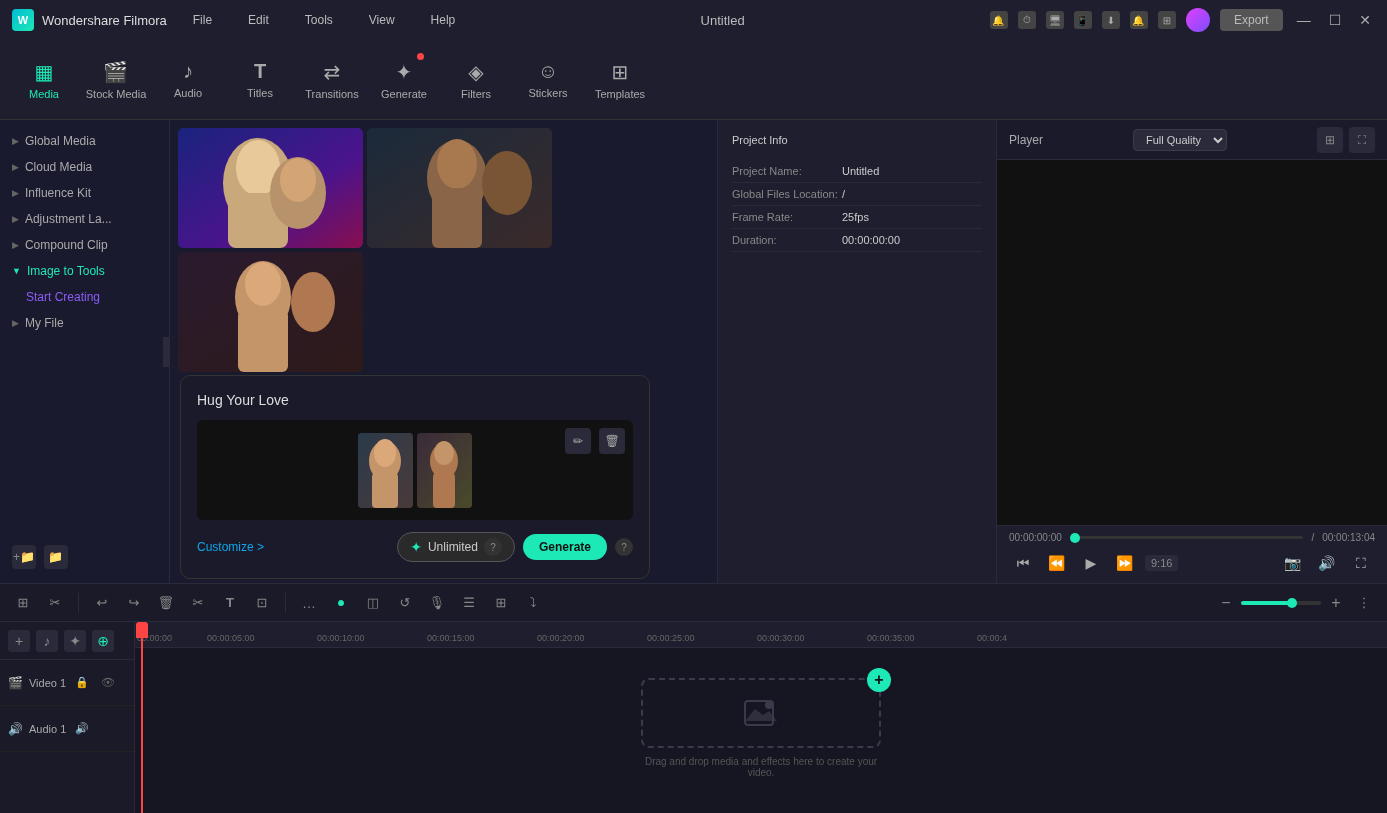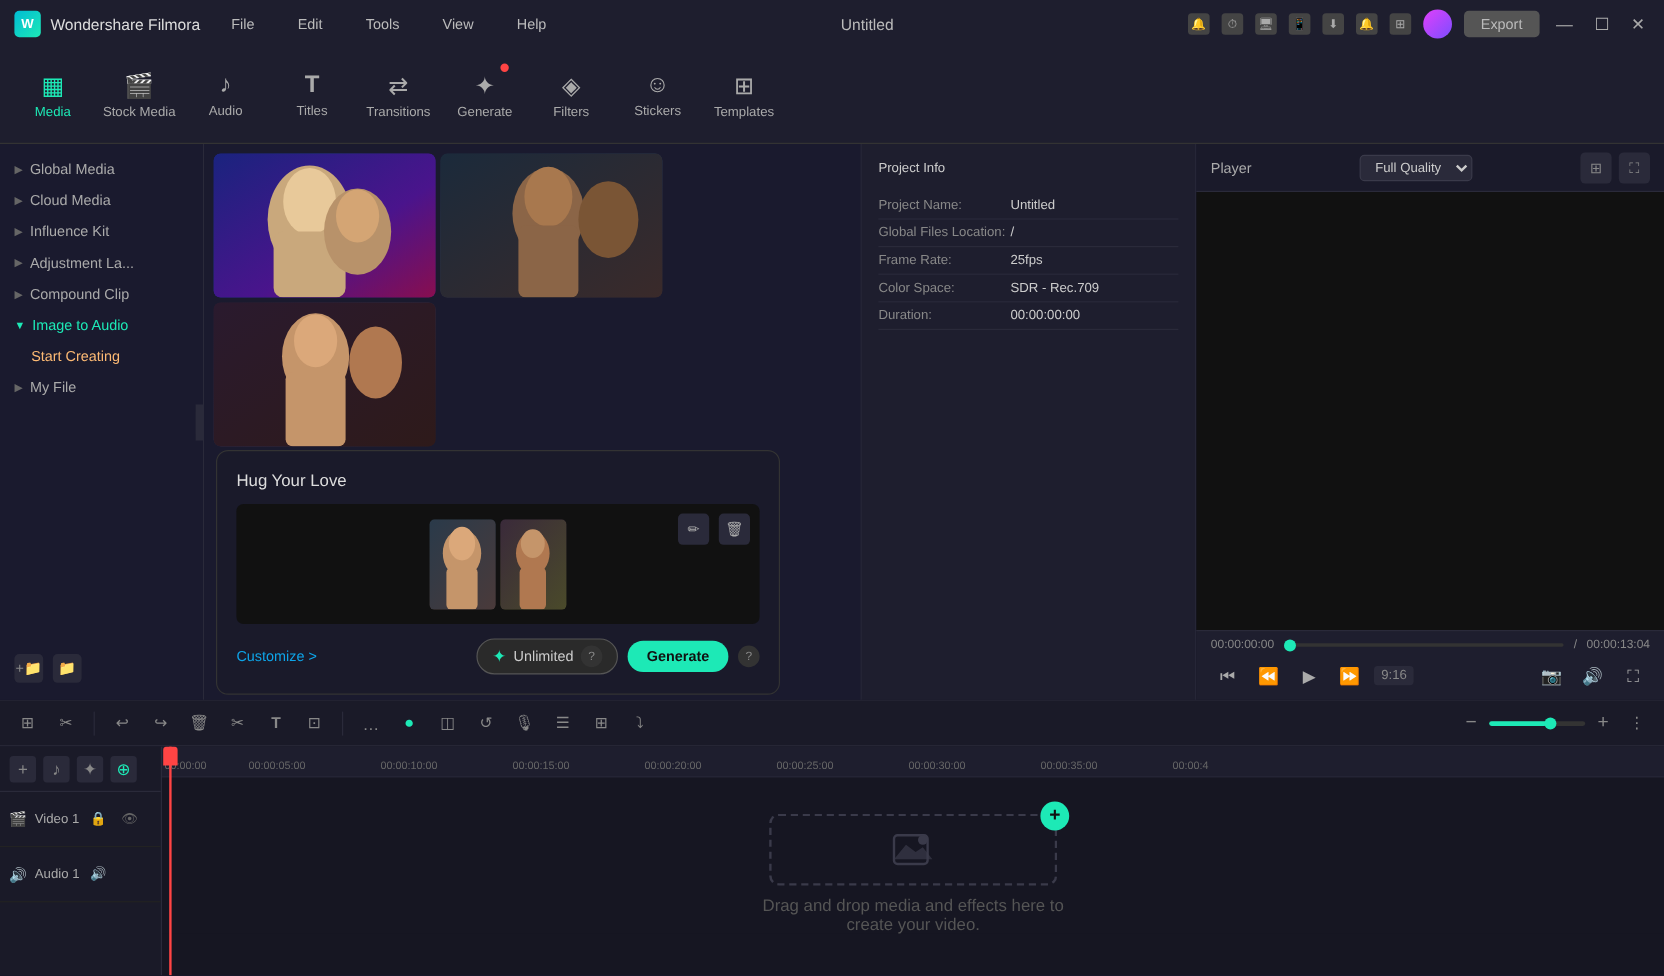--- a/index.html
+++ b/index.html
@@ -118,21 +118,21 @@
 
     #timeline-tracks-top { display: flex; align-items: center; padding: 6px 8px; gap: 6px; border-bottom: 1px solid #2a2a3a; height: 38px; }
     .tl-add-btn { width: 22px; height: 22px; background: #2a2a3a; border-radius: 3px; display: flex; align-items: center; justify-content: center; font-size: 14px; color: #888; cursor: pointer; }
 
     #playhead { position: absolute; top: 0; left: 0; width: 2px; height: 100%; background: #ff4444; z-index: 10; }
     #playhead-top { width: 10px; height: 14px; background: #ff4444; border-radius: 3px 3px 0 0; position: absolute; top: 0; left: -4px; }
 
     #drop-zone { display: flex; flex-direction: column; align-items: center; justify-content: center; height: 130px; margin-top: 10px; }
     .drop-zone-box { width: 240px; height: 70px; border: 2px dashed #3a3a4a; border-radius: 8px; display: flex; align-items: center; justify-content: center; position: relative; }
     .drop-zone-plus { position: absolute; top: -12px; right: -12px; width: 24px; height: 24px; background: #1de9b6; border-radius: 50%; display: flex; align-items: center; justify-content: center; font-size: 16px; color: #111; font-weight: bold; }
-    .drop-text { font-size: 14px; color: #555; margin-top: 8px; }
+    .drop-text { font-size: 10px; color: #555; margin-top: 8px; }
 
     
     #sidebar-collapse { position: absolute; right: -12px; top: 50%; transform: translateY(-50%); width: 18px; height: 30px; background: #2a2a3a; border-radius: 0 6px 6px 0; display: flex; align-items: center; justify-content: center; font-size: 10px; color: #888; cursor: pointer; z-index: 50; }
   </style>
 </head>
 <body>
 
 <div id="titlebar">
   <div id="titlebar-left">
     <div id="app-logo">W</div>
@@ -219,24 +219,24 @@
     <div class="sidebar-section">
       <span class="arrow">▶</span>
       <span>Adjustment La...</span>
     </div>
     <div class="sidebar-section">
       <span class="arrow">▶</span>
       <span>Compound Clip</span>
     </div>
     <div class="sidebar-section active">
       <span class="arrow open">▼</span>
-      <span>Image to Audio</span>
+      <span>Image to Tools</span>
     </div>
     <div class="sidebar-section active" style="padding-left:26px;">
-      <span style="color:#fdba74;">Start Creating</span>
+      <span style="color:#8b5cf6;">Start Creating</span>
     </div>
     <div class="sidebar-section">
       <span class="arrow">▶</span>
       <span>My File</span>
     </div>
     <div style="position:absolute; bottom:8px; left:0; width:100%; display:flex; align-items:center; padding:6px 12px; gap:8px;">
       <div class="sidebar-icon-btn">+📁</div>
       <div class="sidebar-icon-btn">📁</div>
     </div>
     <div id="sidebar-collapse">‹</div>
@@ -356,24 +356,20 @@
     </div>
     <div class="info-row">
       <span class="info-label">Global Files Location:</span>
       <span class="info-value">/</span>
     </div>
     <div class="info-row">
       <span class="info-label">Frame Rate:</span>
       <span class="info-value">25fps</span>
     </div>
     <div class="info-row">
-      <span class="info-label">Color Space:</span>
-      <span class="info-value">SDR - Rec.709</span>
-    </div>
-    <div class="info-row">
       <span class="info-label">Duration:</span>
       <span class="info-value">00:00:00:00</span>
     </div>
   </div>
 
   <div id="player-panel">
     <div id="player-header">
       <span id="player-label">Player</span>
       <select id="quality-select">
         <option>Full Quality</option>

